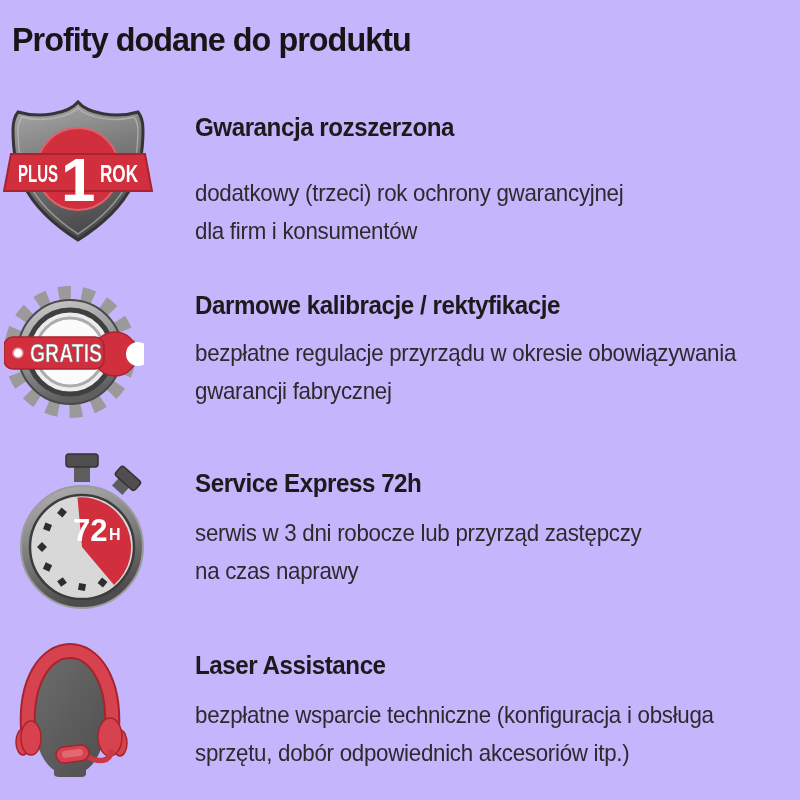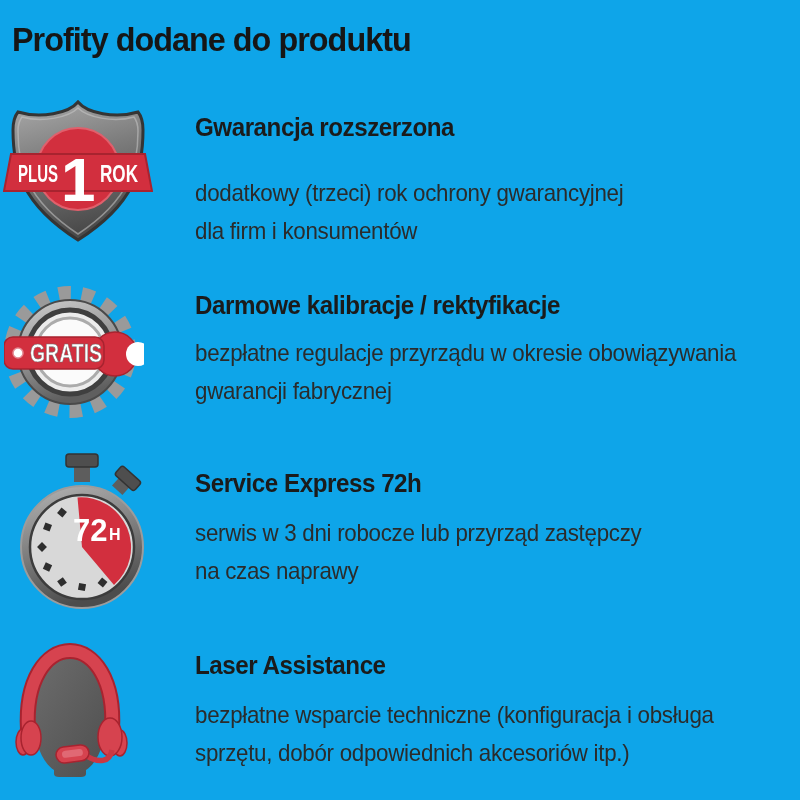--- a/index.html
+++ b/index.html
@@ -2,21 +2,21 @@
 <html><head>
 <meta charset="utf-8">
 <style>
   * { margin: 0; padding: 0; box-sizing: border-box; }
   html, body { background: #ffffff; }
   body {
     width: 800px; height: 800px;
     font-family: "Liberation Sans", sans-serif;
     position: relative; overflow: hidden;
   }
-  .page { position: absolute; left: 0; top: 0; width: 800px; height: 800px; background: #0ea5e9; }
+  .page { position: absolute; left: 0; top: 0; width: 800px; height: 800px; background: #c4b5fd; }
 
   .page-title {
     position: absolute; left: 12px; top: 20px;
     font-size: 34px; font-weight: bold; color: #161616;
     letter-spacing: -1px; white-space: nowrap;
     transform: scaleX(0.95); transform-origin: left top;
   }
 
   .benefit-row { position: absolute; left: 0; width: 800px; height: 176px; }
   .row-1 { top: 96px; }

